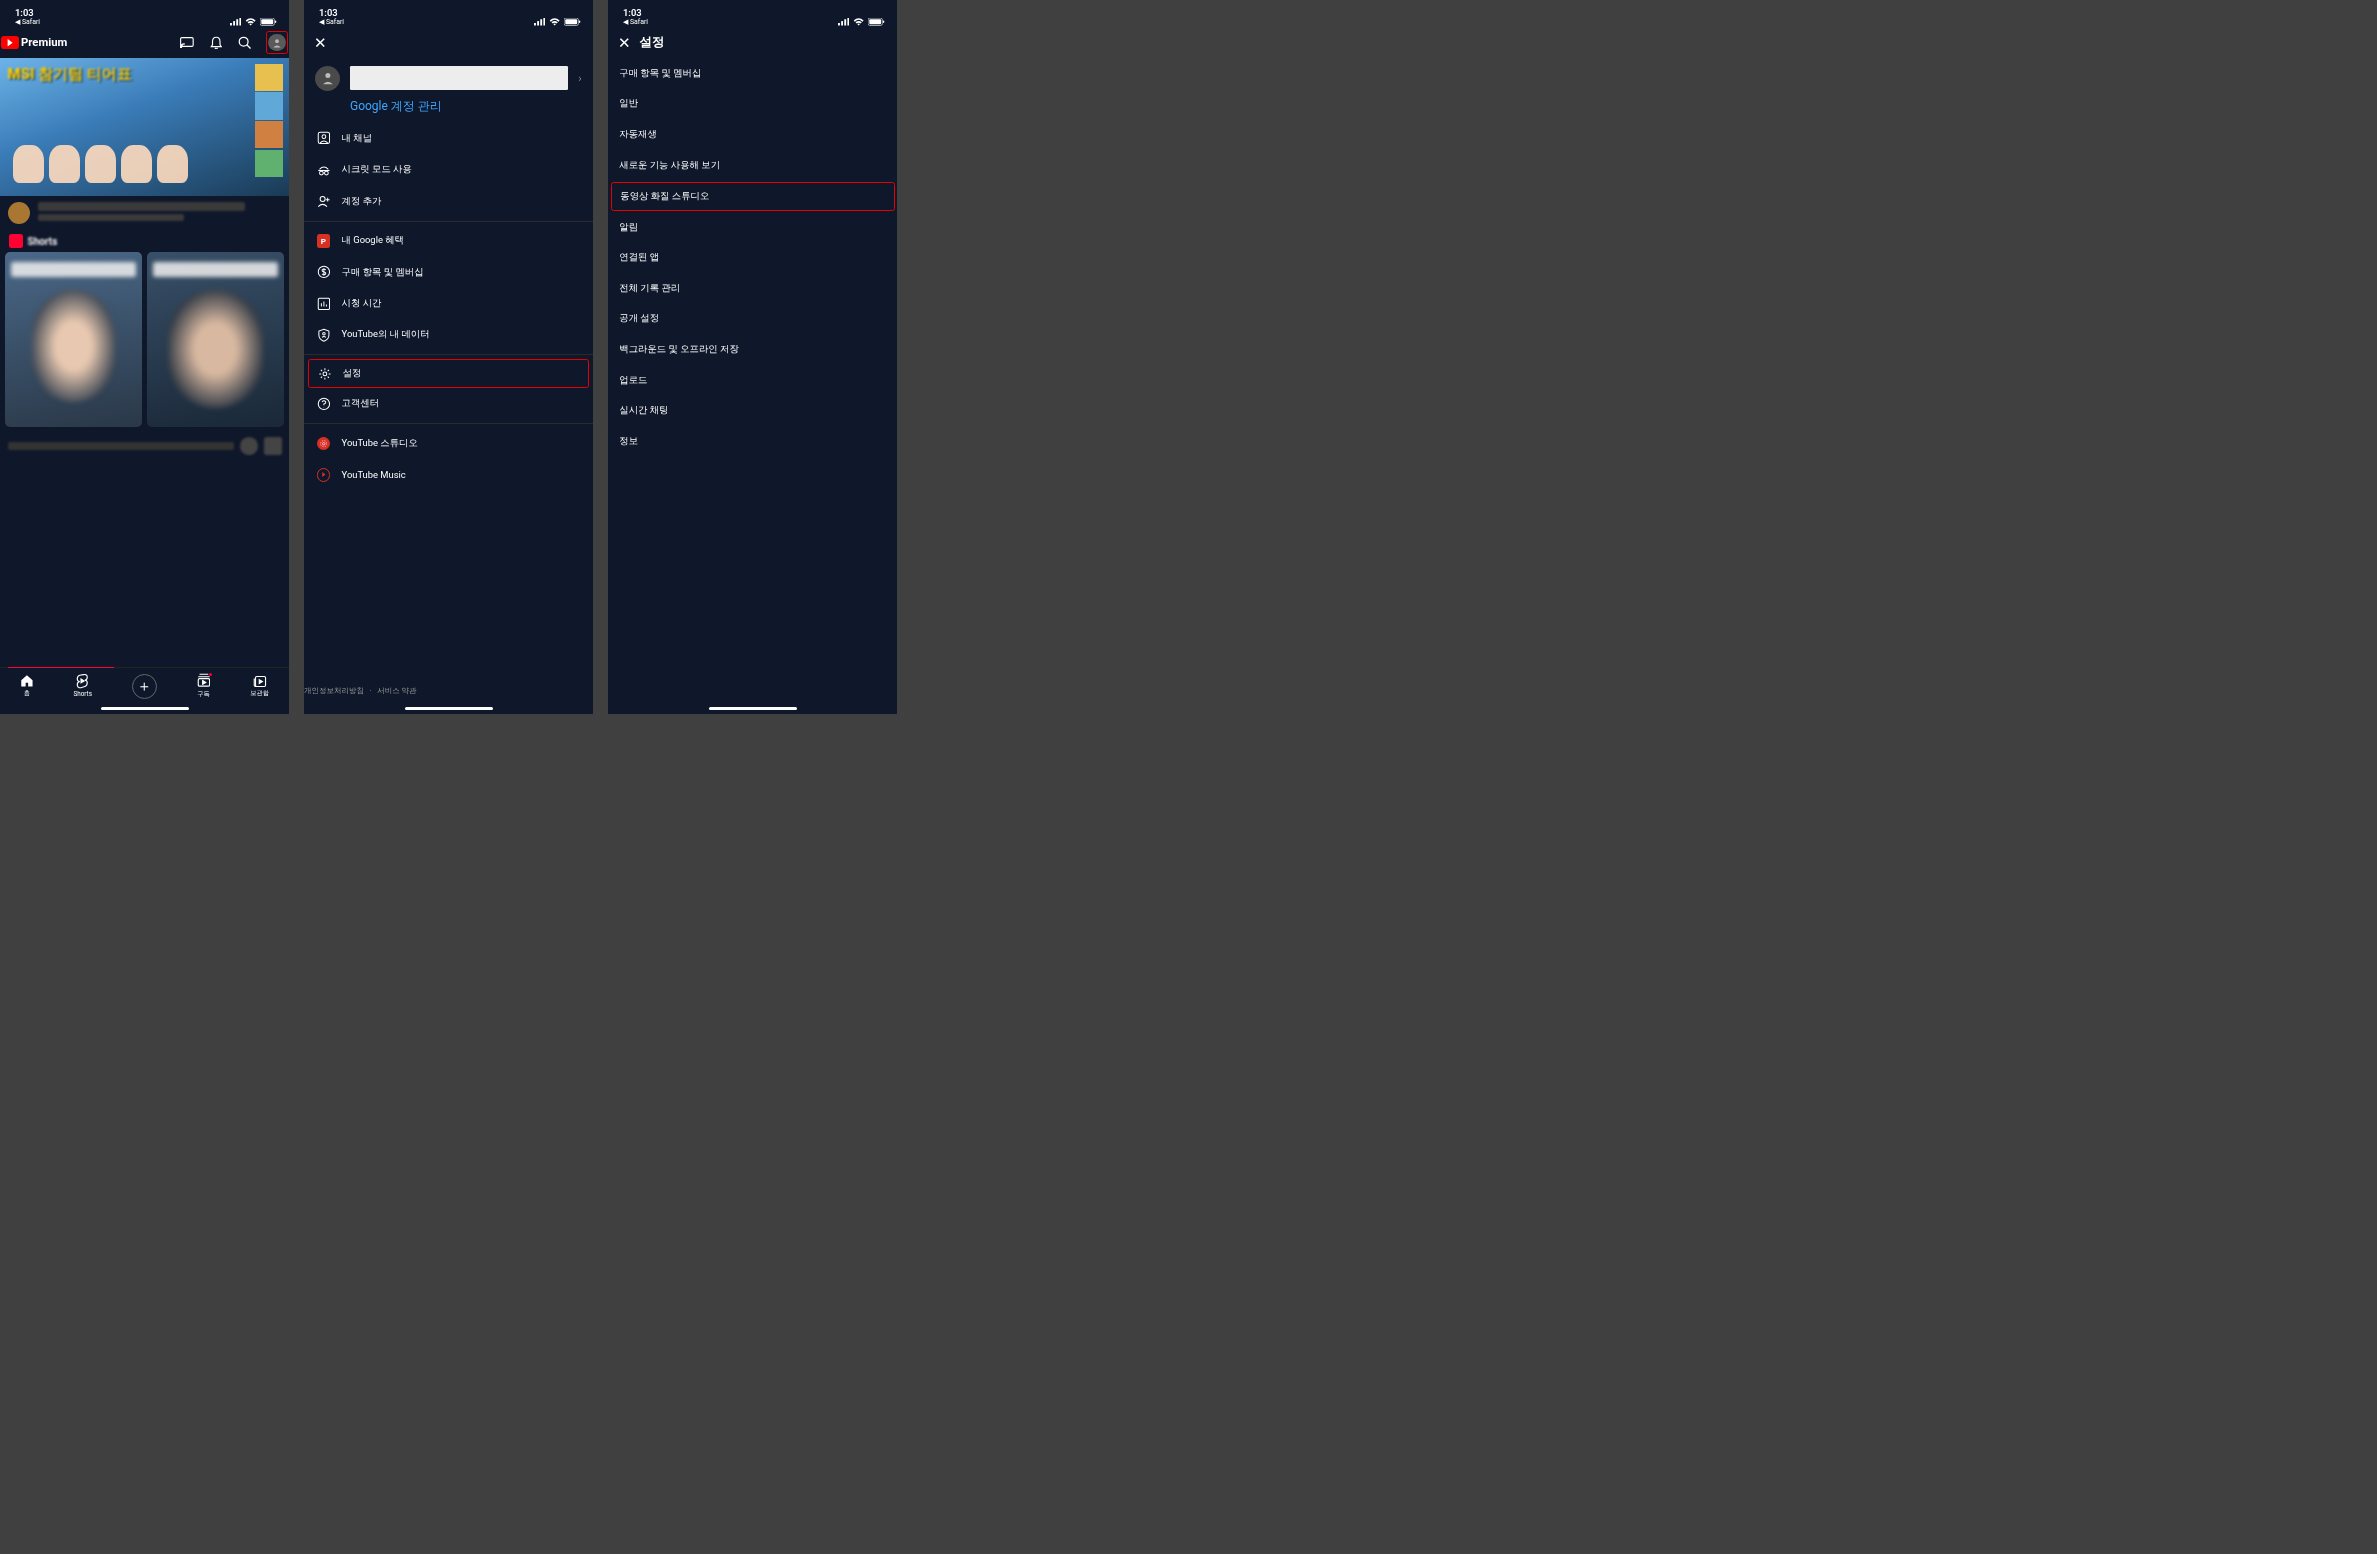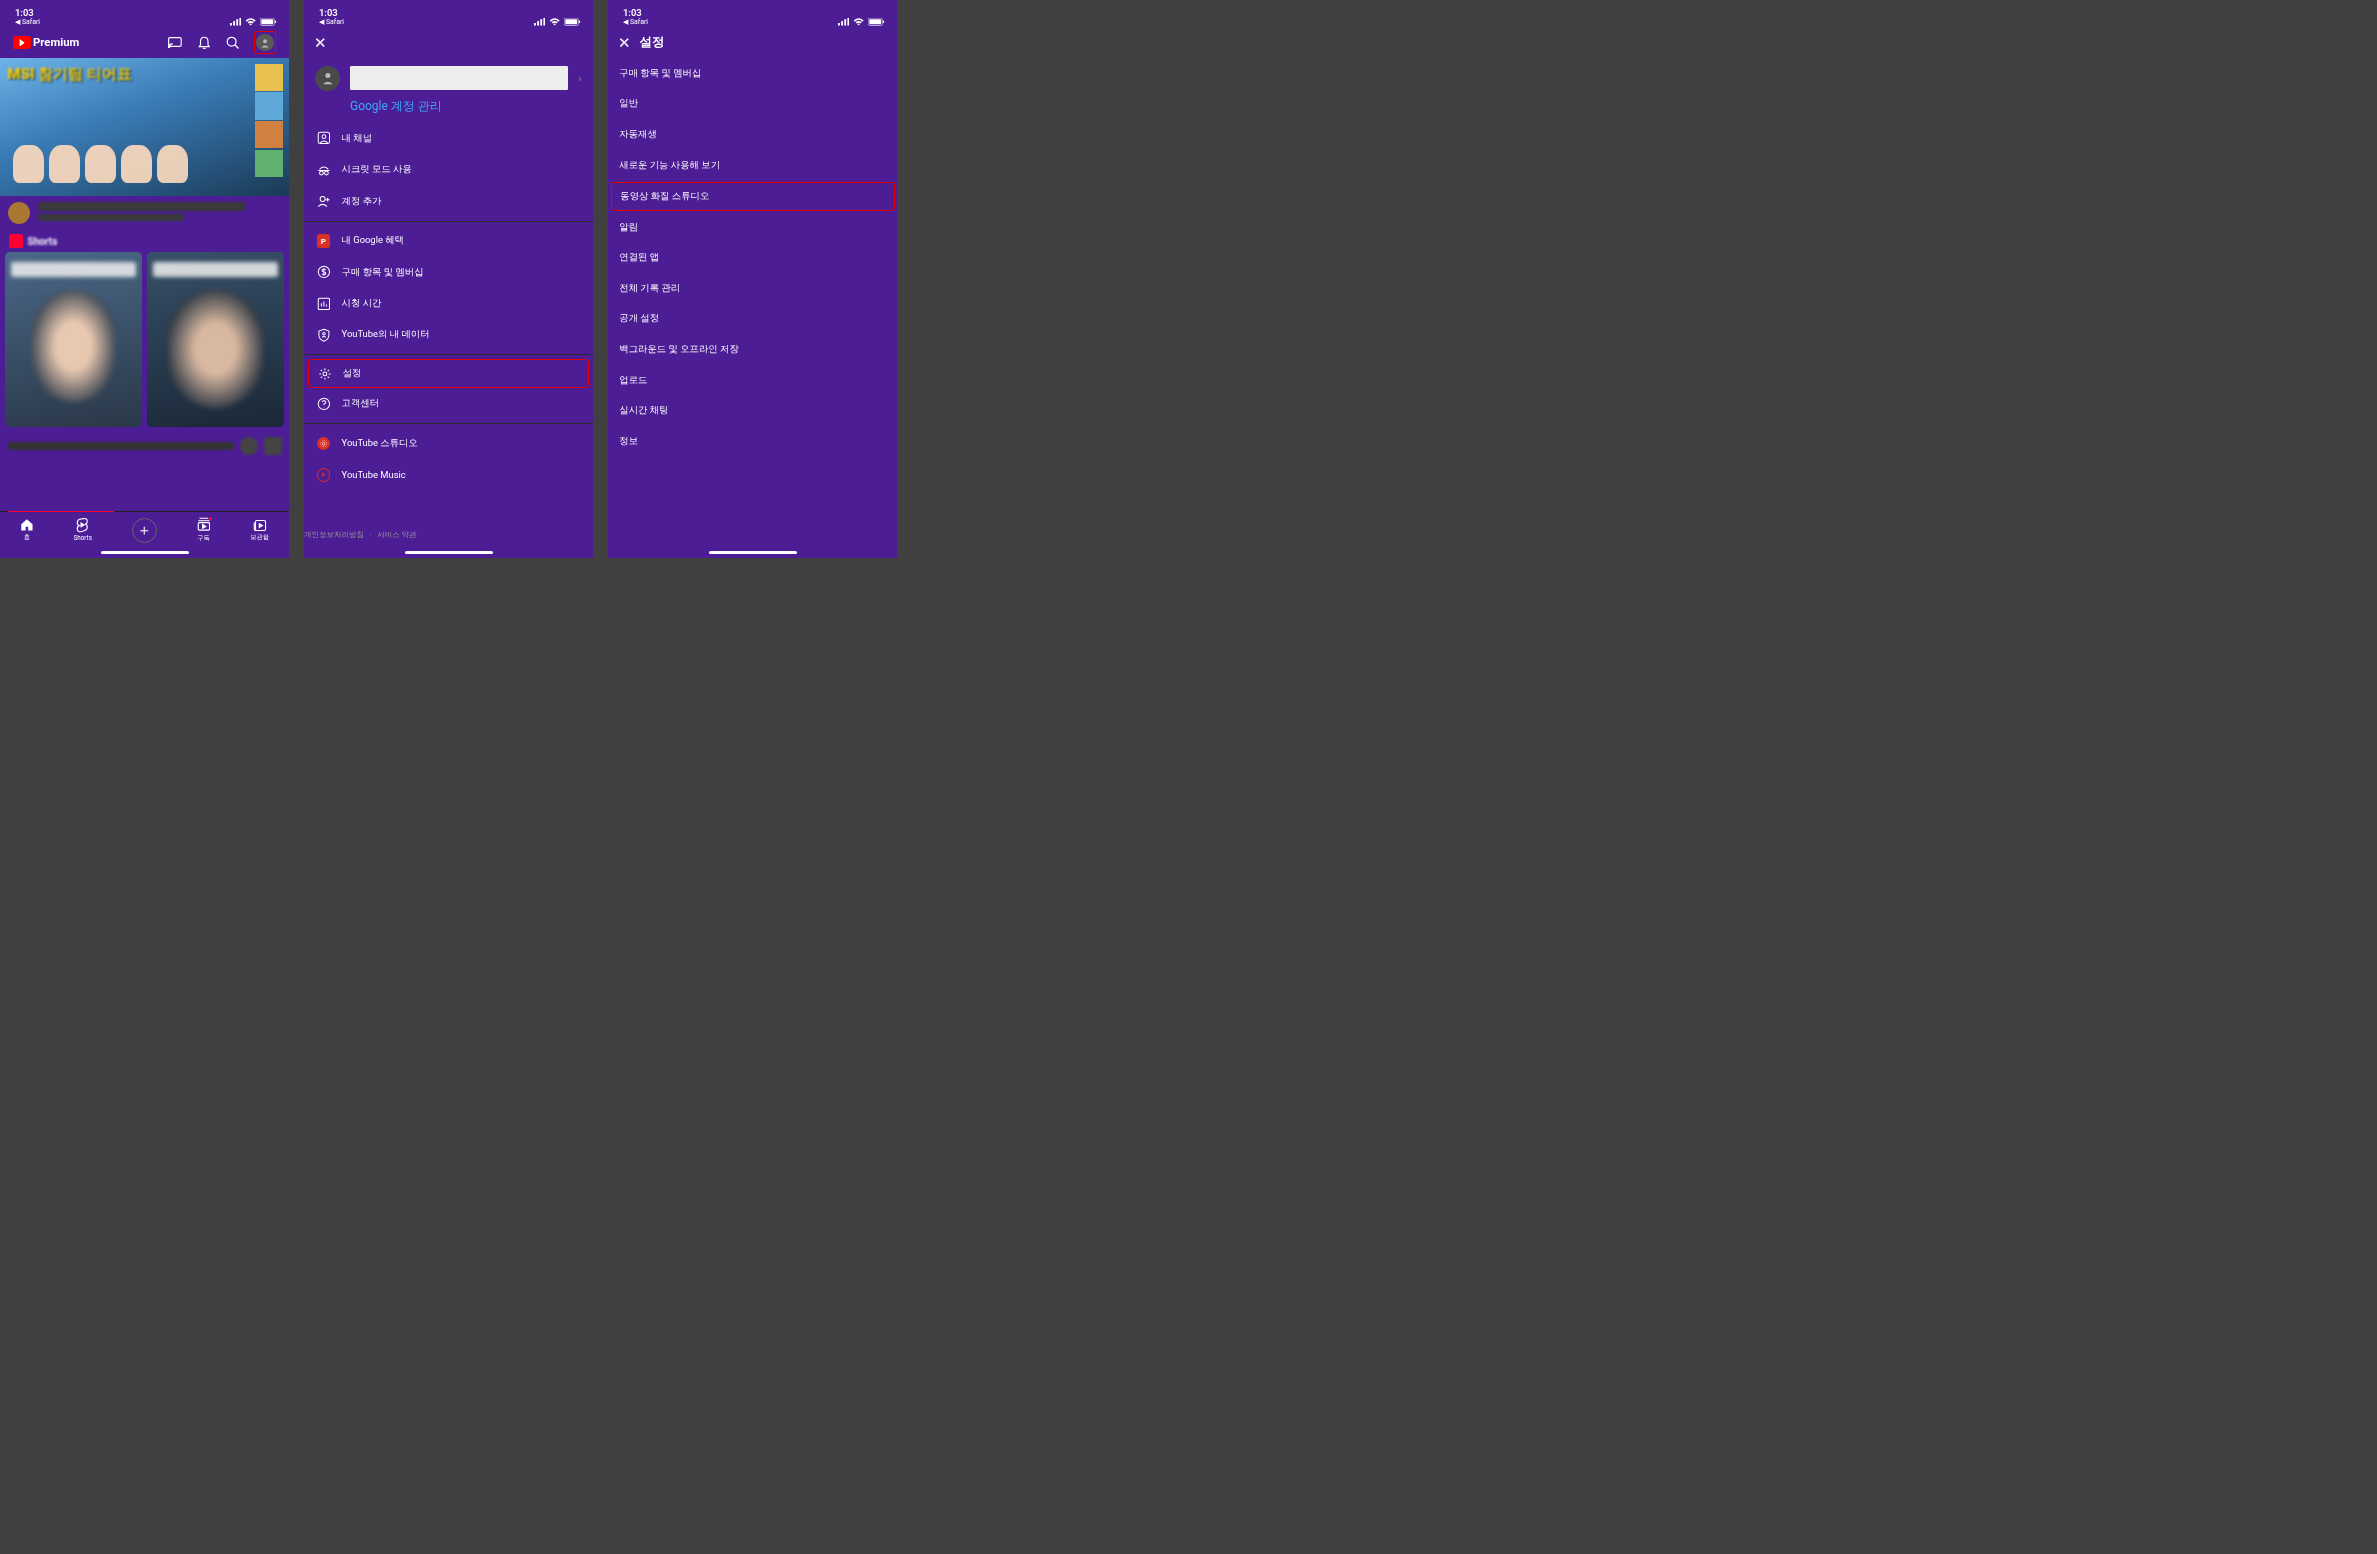--- a/index.html
+++ b/index.html
@@ -6,22 +6,22 @@
   body {
     background: #404040;
     font-family: -apple-system, BlinkMacSystemFont, "Segoe UI", Roboto, sans-serif;
     display: flex;
     gap: 15px;
     padding: 0;
     color: #fff;
   }
   .phone {
     width: 289px;
-    height: 558px;
-    background: #4c1d95;
+    height: 714px;
+    background: #0f172a;
     border-radius: 0;
     overflow: hidden;
     display: flex;
     flex-direction: column;
     position: relative;
   }
   
   .status-bar {
     height: 27.5px;
     display: flex;
@@ -32,21 +32,21 @@
     font-weight: 600;
   }
   .status-left { display: flex; flex-direction: column; }
   .back-app { font-size: 6.9px; font-weight: 400; margin-top: 0.6px; }
   .status-right { display: flex; align-items: center; gap: 3.8px; }
   
   .yt-header {
     height: 30px;
     display: flex;
     align-items: center;
-    padding: 0 13px;
+    padding: 0 1px;
   }
   .yt-logo { display: flex; align-items: center; gap: 2.5px; font-weight: 700; font-size: 11.3px; }
   .yt-play { width: 17.5px; height: 12.5px; background: #ff0000; border-radius: 3.1px; display:flex;align-items:center;justify-content:center; }
   .yt-header-actions { margin-left: auto; display: flex; align-items: center; gap: 13.8px; }
   .icon-btn { width: 15px; height: 15px; display:flex;align-items:center;justify-content:center; cursor:pointer;}
   .avatar { width: 17.5px; height: 17.5px; border-radius: 50%; background: #5a5a5a; display:flex;align-items:center;justify-content:center;}
   .highlight-box { border: 1.9px solid #e60000; border-radius: 2.5px; padding: 1.3px; }
   .video-thumb { height: 138px; background: linear-gradient(160deg,#6db3e8 0%,#3a7cb8 40%,#1a3a55 100%); position:relative; overflow:hidden;}
   .people-row { position:absolute; bottom:12.5px; left:12.5px; display:flex; gap:5px;}
   .person { width:31px;height:38px;background:rgba(255,220,190,0.9);border-radius:40% 40% 20% 20%;}

